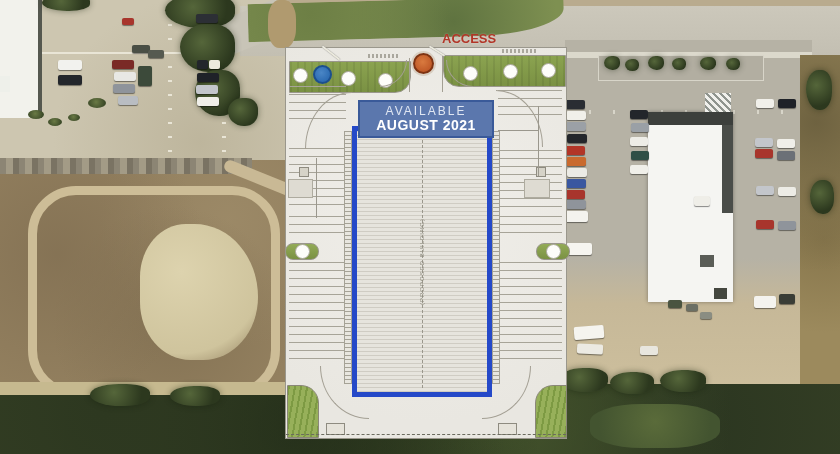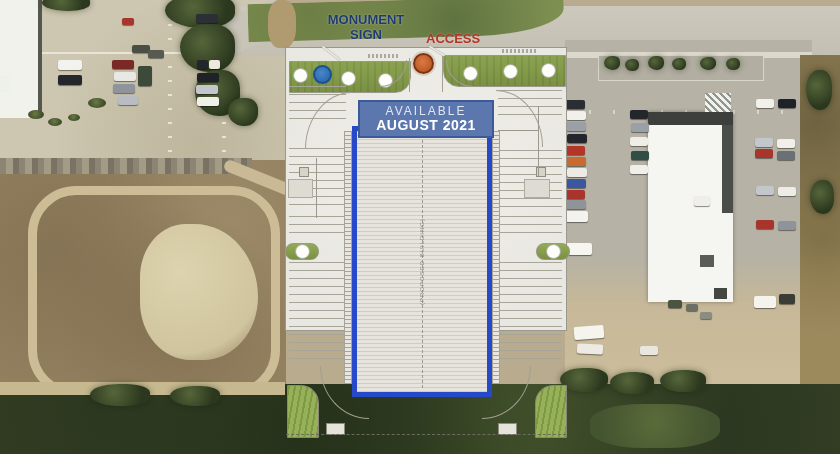--- a/index.html
+++ b/index.html
@@ -45,21 +45,21 @@
   .median-r{left:598px;top:55px;width:164px;height:24px;background:#b2aea1;border:1px solid #d8d5c9;}
   .bldg-r{left:648px;top:112px;width:85px;height:190px;background:#f5f5f2;box-shadow:0 0 4px rgba(0,0,0,.35);}
   .bldg-r-top{left:648px;top:112px;width:85px;height:13px;background:#3c3f3c;}
   .bldg-r-col{left:722px;top:125px;width:11px;height:88px;background:#4a4d49;}
   .deck{left:705px;top:93px;width:26px;height:19px;background:repeating-linear-gradient(45deg,#f0f0ec 0 3px,#8f948e 3px 5px);}
   .brush{left:800px;top:55px;width:40px;height:336px;background:
     radial-gradient(circle at 40% 20%,#6e6240,transparent 55%),
     radial-gradient(circle at 60% 55%,#87764c,transparent 50%),
     #9c8a5d;}
   
-  .plan{left:286px;top:48px;width:280px;height:282px;background:
+  .plan{left:286px;top:48px;width:280px;height:390px;background:
     radial-gradient(circle at 50% 40%,#f0eee9,#e9e7e1 80%);
     box-shadow:0 0 0 1px #9a978c;z-index:5;}
   .gstrip{position:absolute;height:30px;background:
     repeating-linear-gradient(90deg,rgba(0,0,0,.07) 0 2px,transparent 2px 7px),
     linear-gradient(180deg,var(--landscape-green,#8ba350),#7a9143);
     border:1px solid #9a978c;}
   .tcirc{position:absolute;width:13px;height:13px;border-radius:50%;background:#fdfdfa;border:1px solid #a9a69b;}
   .dot-blue{position:absolute;width:15px;height:15px;border-radius:50%;
     background:radial-gradient(circle at 42% 38%,#4a86c6,var(--monument-blue,#2e6cb2) 70%);
     border:2px solid #1c4f8e;}
@@ -88,21 +88,21 @@
     border:1px solid #8a8778;}
   .box-sm{position:absolute;width:17px;height:10px;border:1px solid #8e8b80;background:#e6e3da;}
   .arc{position:absolute;border:0 solid #a39f93;}
   .dimline{position:absolute;background:#9a978d;}
   .smudge{position:absolute;height:4px;background:repeating-linear-gradient(90deg,#8e8b80 0 2px,transparent 2px 4px);opacity:.7;}
   .leader{position:absolute;height:2px;background:#eceade;box-shadow:0 0 1px #777;}
   
   .lbl-monu{position:absolute;left:322px;top:13px;width:88px;text-align:center;
     font-size:13px;font-weight:bold;color:var(--label-navy,#1e3a6e);line-height:1.15;z-index:10;
     text-shadow:0 0 2px rgba(255,255,255,.5);}
-  .lbl-access{position:absolute;left:426px;top:31px;font-size:13px;font-weight:bold;
+  .lbl-access{position:absolute;left:442px;top:31px;font-size:13px;font-weight:bold;
     color:var(--label-red,#b23527);z-index:10;text-shadow:0 0 2px rgba(255,255,255,.4);}
   .lbl-street{position:absolute;left:566px;top:16px;font-size:15px;font-weight:bold;
     color:var(--street-label,#fff);letter-spacing:.5px;z-index:10;}
   .z4{z-index:4;} .z5{z-index:5;} .z8{z-index:8;}
 </style>
 </head>
 <body>
 
 <div id="stage">
 
@@ -291,21 +291,17 @@
     <div class="arc" style="left:196px;top:318px;width:48px;height:52px;border-bottom:1px solid #a39f93;border-right:1px solid #a39f93;border-bottom-right-radius:100% 100%;"></div>
 
     <div class="dimline" style="left:212px;top:82px;width:40px;height:1px;"></div>
     <div class="dimline" style="left:252px;top:58px;width:1px;height:70px;"></div>
     <div class="dimline" style="left:74px;top:98px;width:34px;height:1px;transform:rotate(38deg);transform-origin:left;"></div>
     <div class="dimline" style="left:30px;top:110px;width:1px;height:60px;"></div>
 
     <div class="abs" style="left:0;top:386px;width:280px;height:0;border-top:1px dashed #6b6b5e;"></div>
   </div>
 
-  <div class="lbl-monu">
-    <div>MONUMENT</div>
-    <div>SIGN</div>
-  </div>
   <div class="leader z8" style="left:320px;top:52px;width:22px;transform:rotate(38deg);"></div>
   <div class="lbl-access">ACCESS</div>
   <div class="leader z8" style="left:428px;top:50px;width:18px;transform:rotate(32deg);"></div>
 
 </div>
 
 </body></html>

